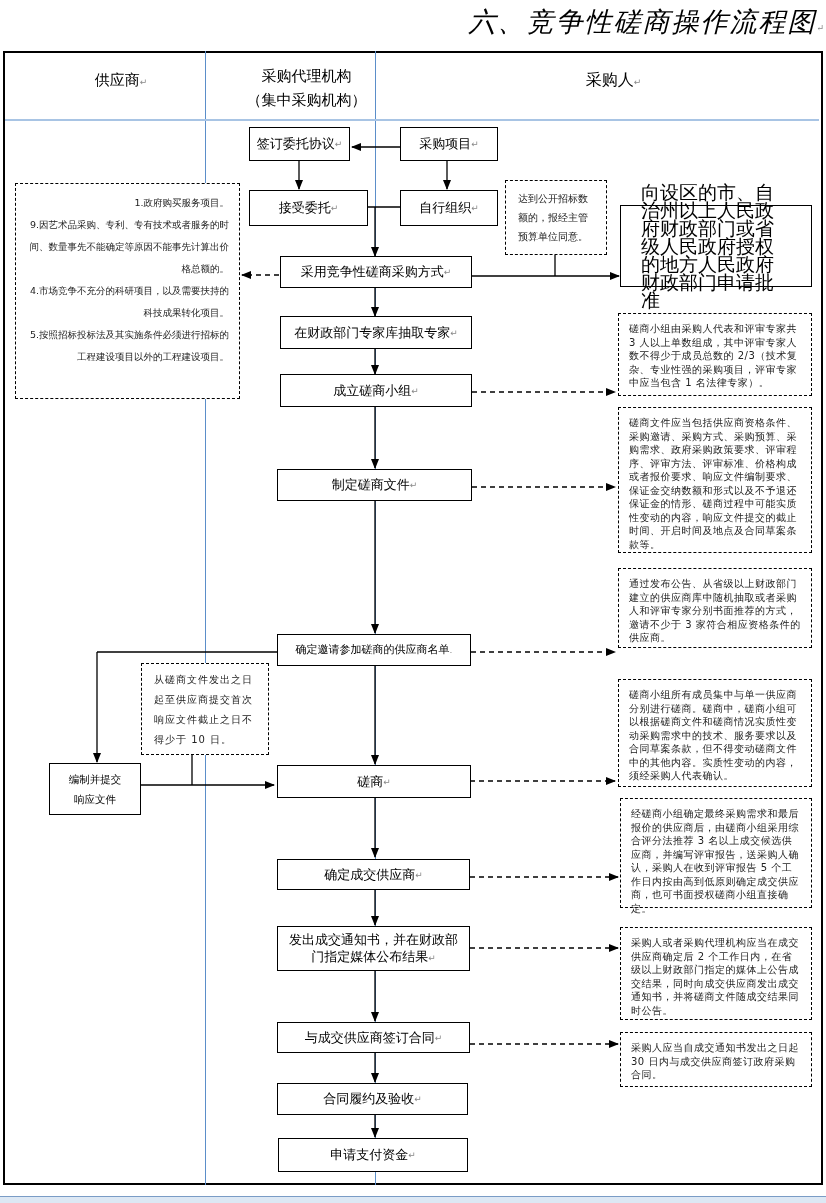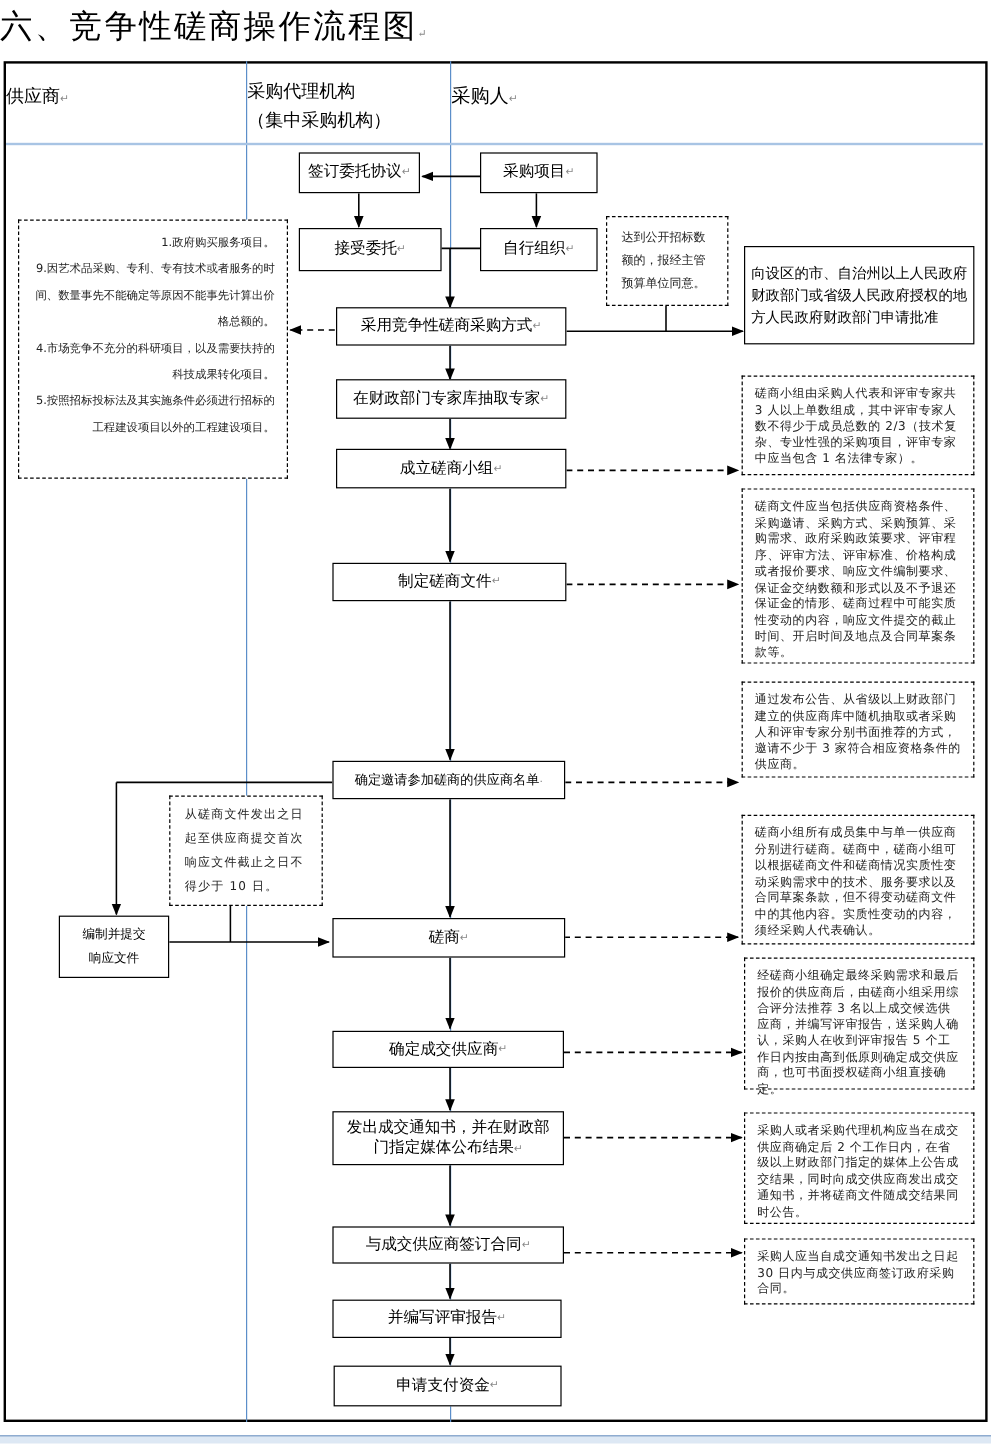--- a/index.html
+++ b/index.html
@@ -1,32 +1,32 @@
 <!DOCTYPE html>
 <html><head>
 <meta charset="utf-8">
 <style>
   html, body { margin: 0; padding: 0; background: #ffffff; }
   body { width: 826px; height: 1203px; position: relative; overflow: hidden;
          font-family: "DejaVu Sans", "Liberation Sans", sans-serif; color: #000; }
-  .title { position: absolute; left: 0; top: 4px; width: 826px; text-align: left;
-           font-family: "DejaVu Serif", "Liberation Serif", serif; font-size: 27px; letter-spacing: 2px; }
+  .title { position: absolute; left: 0; top: 4px; width: 826px; text-align: right;
+           font-family: "DejaVu Serif", "Liberation Serif", serif; font-size: 27px; letter-spacing: 2px; font-style: italic; }
   .frame { position: absolute; left: 3px; top: 51px; width: 816px; height: 1130px;
            border: 2px solid #000; border-right-width: 2px; }
   .lane-line { position: absolute; top: 51px; height: 1134px; width: 1px; background: #5b8ec9; }
   .hdr-line { position: absolute; left: 5px; top: 119px; width: 814px; height: 2px; background: #a8c4e4; }
-  .hdr { position: absolute; top: 60px; font-size: 15px; line-height: 24px; }
+  .hdr { position: absolute; top: 60px; text-align: center; font-size: 15px; line-height: 24px; margin-left: 16px; }
   .box { position: absolute; border: 1px solid #000; background: #fff; display: flex;
          align-items: center; justify-content: center; text-align: right; font-size: 13px;
          box-sizing: border-box; line-height: 20px; }
   .note { position: absolute; border: 1px dashed #000; background: #fff; box-sizing: border-box;
           font-size: 10px; line-height: 16px; padding: 4px 8px; color: #222; }
   .note.wide { font-size: 10px; line-height: 13.5px; padding: 8px 10px; letter-spacing: 0.5px; }
   .note.left { font-size: 9.5px; line-height: 22px; padding: 8px 10px; text-align: right; }
-  .approval { font-size: 12px; line-height: 18px; text-align: left; justify-content: flex-start; padding: 4px 5px; }
+  .approval { font-size: 19px; line-height: 18px; text-align: left; justify-content: flex-start; padding: 4px 20px; }
   .ret { color: #888; font-size: 9px; }
   svg.wires { position: absolute; left: 0; top: 0; }
   .foot { position: absolute; left: 0; top: 1196px; width: 826px; height: 7px; background: #dde8f4; border-top: 1px solid #7a9cc6; }
 </style>
 </head>
 <body>
 
 <div class="title"><span>六、竞争性磋商操作流程图</span><span class="ret">↵</span></div>
 
 <div class="frame"></div>
@@ -144,21 +144,21 @@
   </div>
 <div class="box" style="left:277px;top:926px;width:193px;height:45px;flex-direction:column;line-height:17px">
   <span>发出成交通知书，并在财政部</span>
   <span><span>门指定媒体公布结果</span><span class="ret">↵</span></span>
 </div>
 <div class="box" style="left:277px;top:1022px;width:193px;height:31px">
     <span>与成交供应商签订合同</span>
     <span class="ret">↵</span>
   </div>
 <div class="box" style="left:277px;top:1083px;width:191px;height:32px">
-    <span>并编写评审报告</span>
+    <span>合同履约及验收</span>
     <span class="ret">↵</span>
   </div>
 <div class="box" style="left:278px;top:1138px;width:190px;height:34px">
     <span>申请支付资金</span>
     <span class="ret">↵</span>
   </div>
 
 <div class="note left" style="left:15px;top:183px;width:225px;height:216px">
   <div>1.政府购买服务项目。</div>
   <div>9.因艺术品采购、专利、专有技术或者服务的时间、数量事先不能确定等原因不能事先计算出价格总额的。</div>

